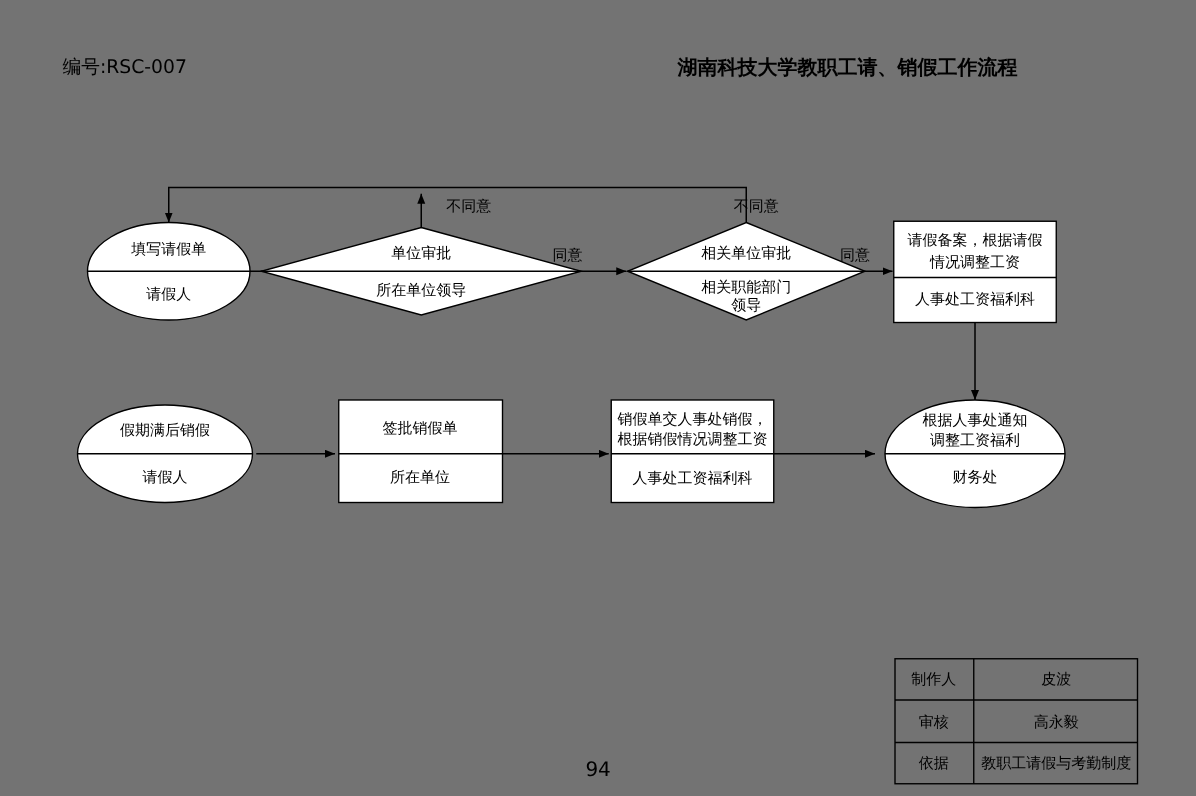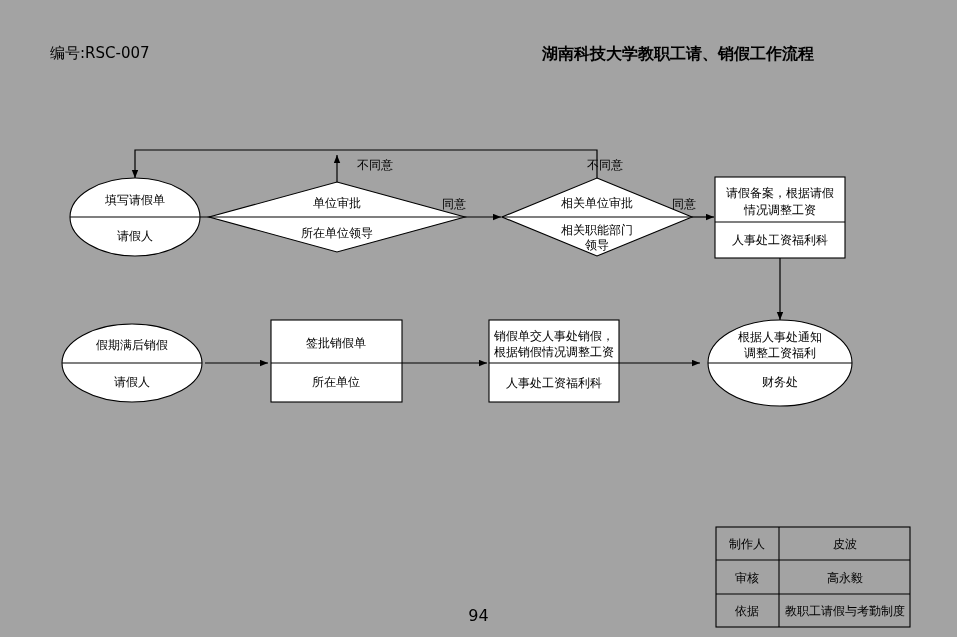--- a/index.html
+++ b/index.html
@@ -7,21 +7,21 @@
     padding: 0;
     background: #ffffff;
   }
   body {
     font-family: "DejaVu Sans", "Liberation Sans", sans-serif;
   }
   #page {
     position: relative;
     width: 957px;
     height: 637px;
-    background: #a3a3a3;
+    background: #737373;
     overflow: hidden;
   }
   .doc-code {
     position: absolute;
     left: 50px;
     top: 44px;
     font-size: 15px;
     color: #000;
     white-space: nowrap;
     letter-spacing: 0px;

